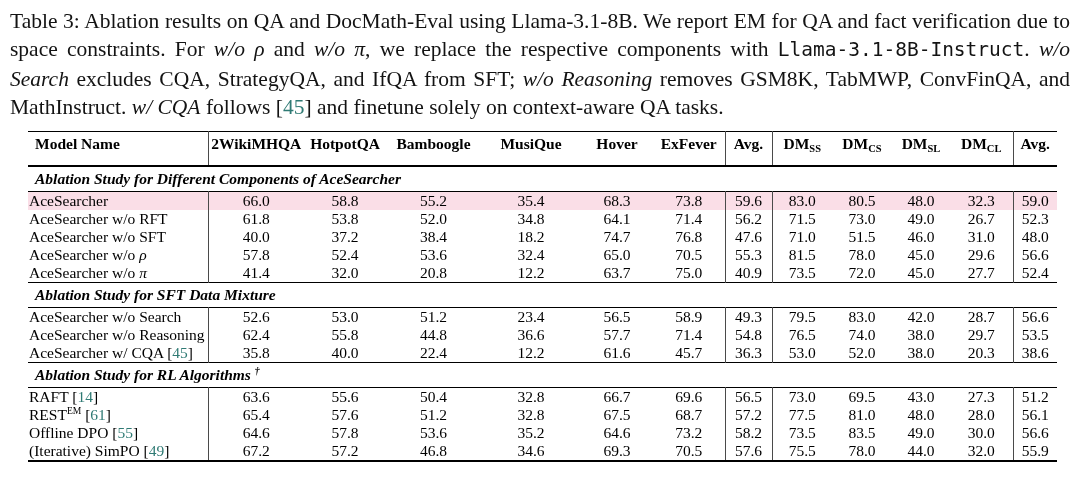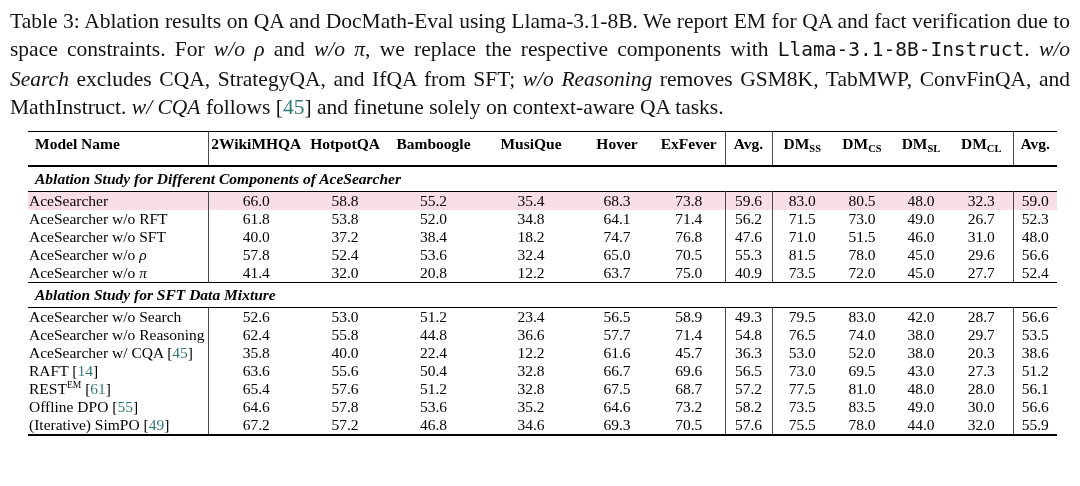--- a/index.html
+++ b/index.html
@@ -220,20 +220,23 @@
           <td class="num">12.2</td>
           <td class="num">61.6</td>
           <td class="num">45.7</td>
           <td class="num sep">36.3</td>
           <td class="num sep">53.0</td>
           <td class="num">52.0</td>
           <td class="num">38.0</td>
           <td class="num">20.3</td>
           <td class="num sep">38.6</td>
         </tr>
+        <tr class="section">
+          <td colspan="13"><span>Ablation Study for RL Algorithms </span><span class="seg-sup">†</span></td>
+        </tr>
         <tr>
           <td class="model"><span>RAFT [</span><span class="seg-c">14</span><span>]</span></td>
           <td class="num sep">63.6</td>
           <td class="num">55.6</td>
           <td class="num">50.4</td>
           <td class="num">32.8</td>
           <td class="num">66.7</td>
           <td class="num">69.6</td>
           <td class="num sep">56.5</td>
           <td class="num sep">73.0</td>

